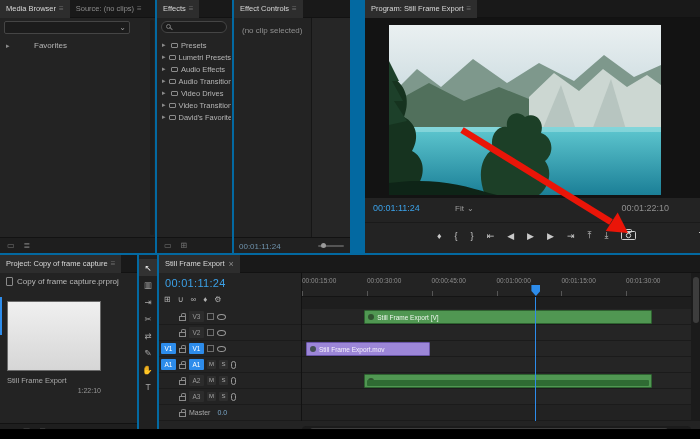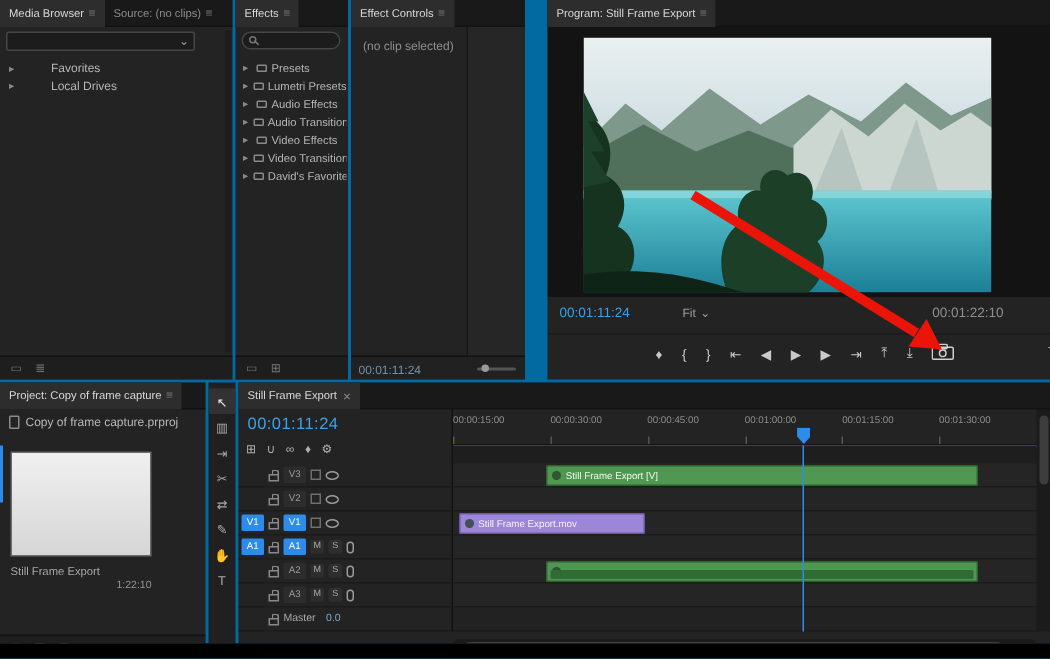--- a/index.html
+++ b/index.html
@@ -127,24 +127,20 @@
       </div>
     </div>
     <div class="mb-filter">
       <span class="chev">⌄</span>
     </div>
     <div class="tree">
       <div class="tree-item">
         <span class="tree-chev">▸</span>
         <span>Favorites</span>
       </div>
-      <div class="tree-item">
-        <span class="tree-chev">▸</span>
-        <span>Local Drives</span>
-      </div>
     </div>
     <div class="scrolltrack-v"></div>
     <div class="bottombar">
       <span>▭</span>
       <span>≣</span>
     </div>
   </section>
 
   <section class="panel" id="p-effects">
     <div class="tabbar">
@@ -173,21 +169,21 @@
         <span>Audio Effects</span>
       </div>
       <div class="bin-item">
         <span class="tree-chev">▸</span>
         <span class="bin-folder"></span>
         <span>Audio Transitions</span>
       </div>
       <div class="bin-item">
         <span class="tree-chev">▸</span>
         <span class="bin-folder"></span>
-        <span>Video Effects</span>
+        <span>Video Drives</span>
       </div>
       <div class="bin-item">
         <span class="tree-chev">▸</span>
         <span class="bin-folder"></span>
         <span>Video Transitions</span>
       </div>
       <div class="bin-item">
         <span class="tree-chev">▸</span>
         <span class="bin-folder"></span>
         <span>David's Favorites</span>

